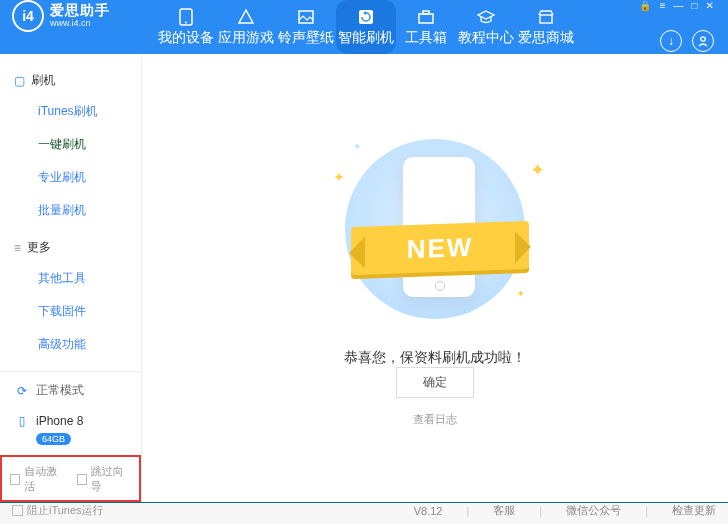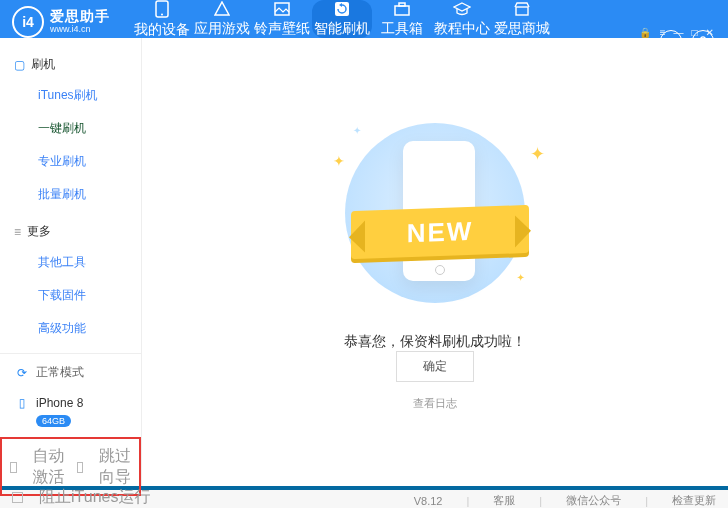--- a/index.html
+++ b/index.html
@@ -1,17 +1,17 @@
 <!DOCTYPE html>
 <html><head>
 <meta charset="utf-8">
 <style>
   * { margin: 0; padding: 0; box-sizing: border-box; font-family: "Microsoft YaHei", sans-serif; }
   body { width: 728px; height: 524px; background: #fff; overflow: hidden; font-size: 12px; color: #666; }
-  .header { height: 38px; background: #2b8bf4; display: flex; align-items: flex-end; color: #fff; }
+  .header { height: 54px; background: #2b8bf4; display: flex; align-items: flex-start; color: #fff; gap: 24px; }
   .logo { display: flex; align-items: center; padding: 0 12px; }
   .logo-circle { width: 32px; height: 32px; border-radius: 50%; border: 2px solid #fff; display: flex; align-items: center; justify-content: center; font-weight: bold; font-size: 14px; margin-right: 6px; }
   .logo-text { display: flex; flex-direction: column; line-height: 1.1; }
   .logo-name { font-size: 14px; font-weight: bold; letter-spacing: 1px; }
   .logo-url { font-size: 9px; opacity: .9; }
   .nav { display: flex; flex: 1; height: 100%; margin-left: 10px; }
   .nav-item { width: 60px; display: flex; flex-direction: column; align-items: center; justify-content: center; font-size: 14px; cursor: pointer; gap: 3px; }
   .nav-item.active { background: #1a78e0; border-radius: 12px; }
   .nav-icon { width: 18px; height: 18px; display: flex; align-items: center; justify-content: center; }
   .window-controls { display: flex; align-items: center; gap: 12px; padding: 0 14px; }
@@ -25,39 +25,39 @@
   .side-item { padding: 8px 0 8px 38px; font-size: 12px; color: #3b82f6; cursor: pointer; }
   .side-item.active { color: #14532d; }
   .side-bottom { border-top: 1px solid #eee; }
   .mode-row { display: flex; align-items: center; gap: 6px; padding: 10px 14px; font-size: 12px; }
   .mode-icn { width: 16px; height: 16px; display: inline-flex; align-items: center; justify-content: center; color: #2b8bf4; }
   .device-row { padding: 4px 14px 10px; }
   .device-name { display: flex; align-items: center; gap: 6px; color: #333; font-size: 12px; }
   .badge { display: inline-block; margin-top: 4px; margin-left: 22px; background: #2b8bf4; color: #fff; font-size: 9px; padding: 1px 6px; border-radius: 8px; }
   .check-row { display: flex; align-items: center; gap: 12px; padding: 8px 10px; border-top: 1px solid #eee; }
   .check-row.red { outline: 2px solid #e53935; outline-offset: -2px; }
-  .chk { display: flex; align-items: center; gap: 16px; font-size: 16px; color: #999; }
+  .chk { display: flex; align-items: center; gap: 4px; font-size: 11px; color: #999; }
   .chkbox { width: 11px; height: 11px; border: 1px solid #bbb; display: inline-block; }
 
   .main { flex: 1; display: flex; flex-direction: column; align-items: center; justify-content: center; position: relative; }
   .illus { width: 260px; height: 200px; position: relative; margin-bottom: 20px; }
   .circle-bg { position: absolute; width: 180px; height: 180px; left: 40px; top: 10px; border-radius: 50%; background: radial-gradient(circle at 50% 45%, #dff0ff 0%, #bfe1ff 70%, #9fd1fb 100%); }
   .star { position: absolute; color: #ffd04c; font-size: 14px; }
   .phone { position: absolute; left: 98px; top: 28px; width: 72px; height: 140px; background: #fff; border-radius: 10px; box-shadow: 0 6px 18px rgba(0,0,0,.08); }
   .phone::before { content: ""; position: absolute; left: 8px; right: 8px; top: 12px; bottom: 16px; background: #fff; border-radius: 4px; }
   .phone::after { content: ""; position: absolute; left: 50%; bottom: 6px; width: 8px; height: 8px; margin-left: -4px; border: 1px solid #ccc; border-radius: 50%; }
   .ribbon { position: absolute; left: 46px; top: 95px; width: 178px; height: 48px; background: #ffcf3f; transform: skewY(-2deg); border-radius: 4px; display: flex; align-items: center; justify-content: center; color: #fff; font-size: 26px; font-weight: 900; letter-spacing: 2px; box-shadow: 0 4px 0 #e6b420; }
   .ribbon::before, .ribbon::after { content: ""; position: absolute; width: 0; height: 0; border: 16px solid transparent; }
   .ribbon::before { left: -18px; top: 10px; border-right-color: #e6b420; }
   .ribbon::after { right: -18px; top: 10px; border-left-color: #e6b420; }
   .msg { font-size: 14px; color: #333; }
   .ok-btn { border: 1px solid #ddd; padding: 6px 26px; font-size: 12px; background: #fff; cursor: pointer; color: #555; margin-bottom: 14px; }
   .log-link { font-size: 11px; color: #999; cursor: pointer; }
 
-  .footer { height: 22px; background: #f7f7f7; border-top: 4px solid #0369a1; display: flex; align-items: flex-end; padding: 0 12px; font-size: 11px; color: #888; }
+  .footer { height: 22px; background: #f7f7f7; border-top: 1px solid #0369a1; display: flex; align-items: flex-start; padding: 0 12px; font-size: 11px; color: #888; }
   .footer .left { display: flex; align-items: center; gap: 4px; flex: 1; }
   .footer .right { display: flex; gap: 24px; align-items: center; }
   .sep { color: #ccc; }
 </style>
 </head>
 <body>
 
 <div class="header">
   <div class="logo">
     <div class="logo-circle">i4</div>

